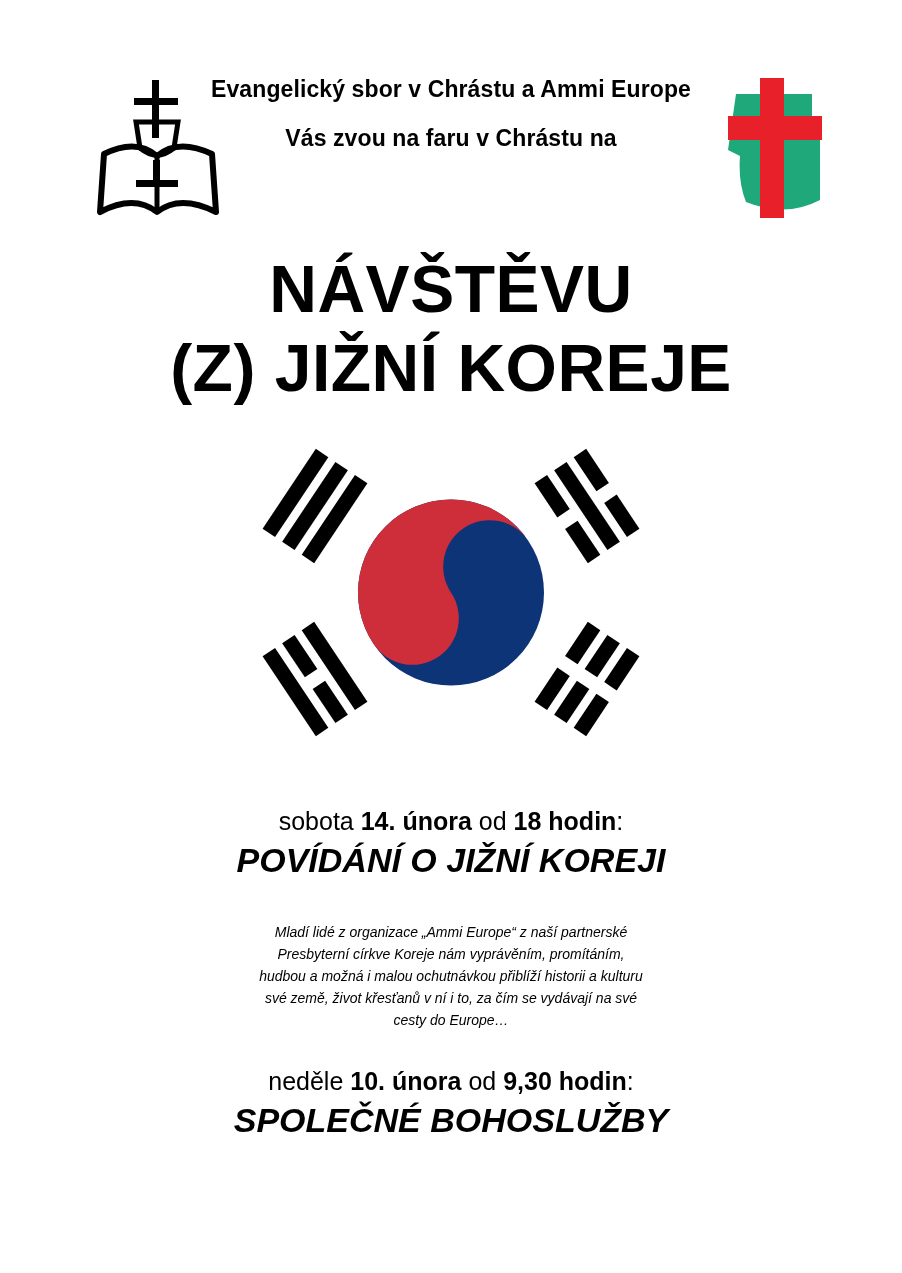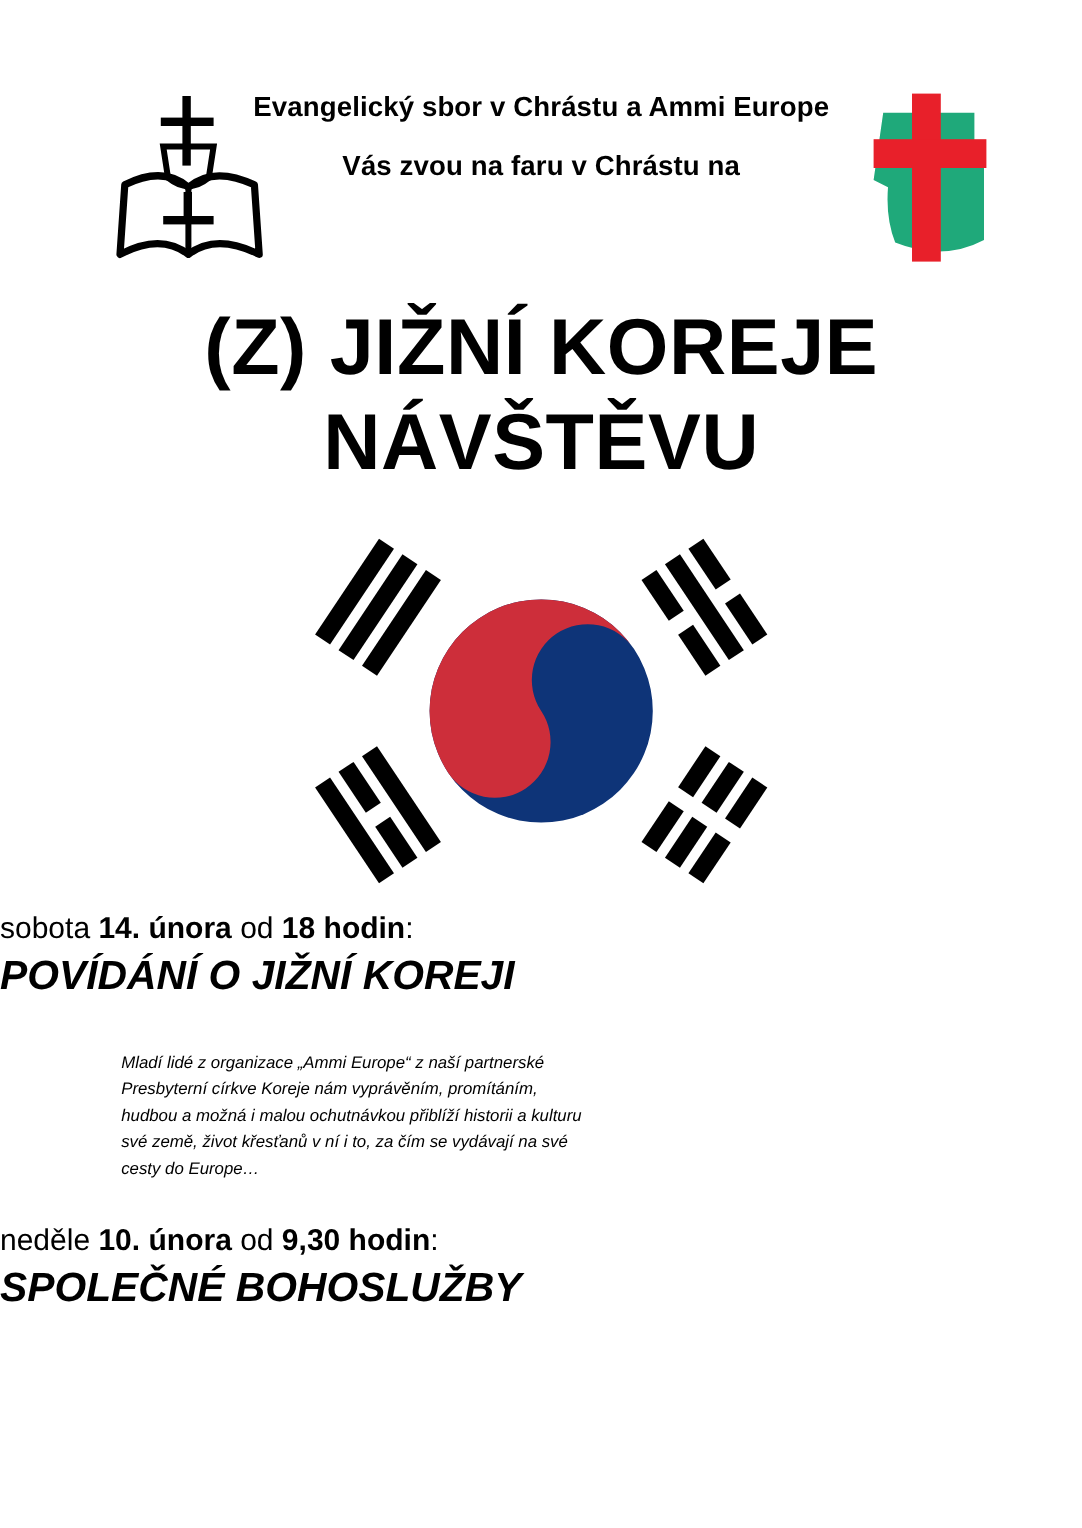--- a/index.html
+++ b/index.html
@@ -74,23 +74,24 @@
     position: absolute;
     top: 440px;
     left: 231px;
     width: 440px;
     height: 305px;
   }
 
   
   .content {
     position: absolute;
-    top: 758px;
+    top: 805px;
     left: 0;
     width: 902px;
+    text-align: center;
   }
   .event-when {
     font-size: 25px;
     line-height: 1.32;
   }
   .event-when b { font-weight: bold; }
   .event-what {
     font-size: 34px;
     font-weight: bold;
     font-style: italic;
@@ -132,22 +133,22 @@
       <rect x="12" y="44" width="94" height="24" fill="#E8202A"></rect>
     </svg>
   </div>
 
   <div class="header">
     <div class="header-line first">Evangelický sbor v Chrástu a Ammi Europe</div>
     <div class="header-line">Vás zvou na faru v Chrástu na</div>
   </div>
 
   <div class="title-block">
+    <div class="title-line">NÁVŠTĚVU</div>
     <div class="title-line">(Z) JIŽNÍ KOREJE</div>
-    <div class="title-line">NÁVŠTĚVU</div>
   </div>
 
   <div class="flag">
     <svg width="440" height="305" viewBox="0 0 440 305" aria-hidden="true">
 
       <g transform="translate(220,152.5) rotate(-33.69)">
         <circle cx="0" cy="0" r="93" fill="#0E3478"></circle>
         <path d="M -93 0 A 93 93 0 0 1 93 0 A 46.5 46.5 0 0 0 0 0 A 46.5 46.5 0 0 1 -93 0 Z" fill="#CD2E3A"></path>
       </g>
 

